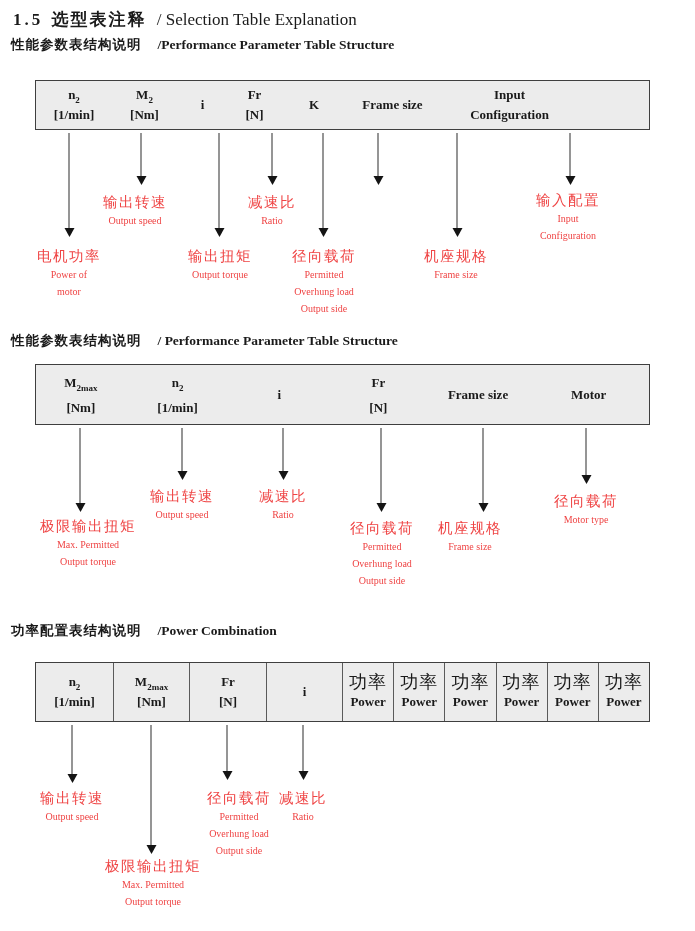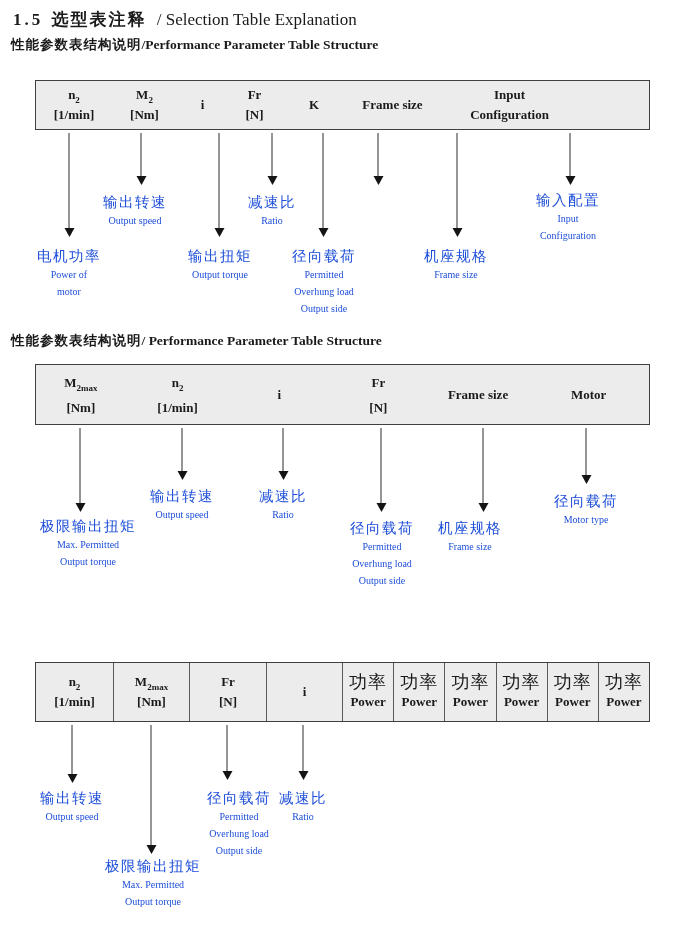--- a/index.html
+++ b/index.html
@@ -7,21 +7,21 @@
         font-family:"Liberation Serif",serif;overflow:hidden;}
 
   
   .doc-title{position:absolute;left:13px;top:8px;font-size:17px;}
   .t-num{font-weight:bold;letter-spacing:3px;}
   .t-zh{font-family:"Liberation Sans",sans-serif;font-weight:bold;letter-spacing:2px;margin-left:4px;}
   .t-en{margin-left:6px;}
 
   .sec-heading{position:absolute;left:11px;font-size:13.5px;font-weight:bold;white-space:nowrap;}
   .h-zh{font-family:Liberation Sans, sans-serif;letter-spacing:1px;}
-  .h-en{font-family:"Liberation Serif",serif;margin-left:0;}
+  .h-en{font-family:"Liberation Serif",serif;margin-left:16px;}
 
   
   .htable{position:absolute;left:35px;width:615px;background:#ececec;
           border:1px solid #3f3f3f;box-sizing:border-box;display:flex;}
   .cell{display:flex;flex-direction:column;align-items:center;justify-content:center;
         box-sizing:border-box;font-weight:bold;font-size:13px;}
   .cell .ln{line-height:20px;white-space:nowrap;}
   .t2 .cell .ln{line-height:25px;}
   .cell sub{font-size:9px;line-height:0;}
   .t3 .cell{border-left:1px solid #5a5a5a;}
@@ -30,21 +30,21 @@
   .pw-en{line-height:19px;}
 
   
   .arrow{position:absolute;width:11px;transform:translateX(-50%);}
   .arrow .shaft{position:absolute;left:5px;top:0;width:1px;height:calc(100% - 8px);background:#2c2c2c;}
   .arrow .head{position:absolute;left:50%;bottom:0;transform:translateX(-50%);
                width:0;height:0;border-left:5px solid transparent;border-right:5px solid transparent;
                border-top:9px solid #141414;}
 
   
-  .callout{position:absolute;transform:translateX(-50%);text-align:center;color:#1d4ed8;}
+  .callout{position:absolute;transform:translateX(-50%);text-align:center;color:#ef4444;}
   .callout .zh{font-family:"Liberation Sans",sans-serif;font-size:14.5px;line-height:19px;
                letter-spacing:1.5px;white-space:nowrap;}
   .callout .en{font-family:"Liberation Serif",serif;font-size:10px;line-height:17px;white-space:nowrap;}
 </style>
 </head>
 <body>
 
 <div class="page">
 
   <div class="doc-title">
@@ -225,20 +225,23 @@
   </div>
   <div class="callout" style="left:470px;top:519px">
     <div class="zh">机座规格</div>
     <div class="en">Frame size</div>
   </div>
   <div class="callout" style="left:586px;top:492px">
     <div class="zh">径向载荷</div>
     <div class="en">Motor type</div>
   </div>
 
+  <div class="sec-heading" style="top:622px">
+    <span class="h-zh">功率配置表结构说明</span><span class="h-en">/Power Combination</span>
+  </div>
 
   <div class="htable t3" style="top:662px;height:60px">
     <div class="cell" style="width:77px">
       <div class="ln"><span>n</span><sub>2</sub></div>
       <div class="ln">[1/min]</div>
     </div>
     <div class="cell" style="width:76px">
       <div class="ln"><span>M</span><sub>2max</sub></div>
       <div class="ln">[Nm]</div>
     </div>

